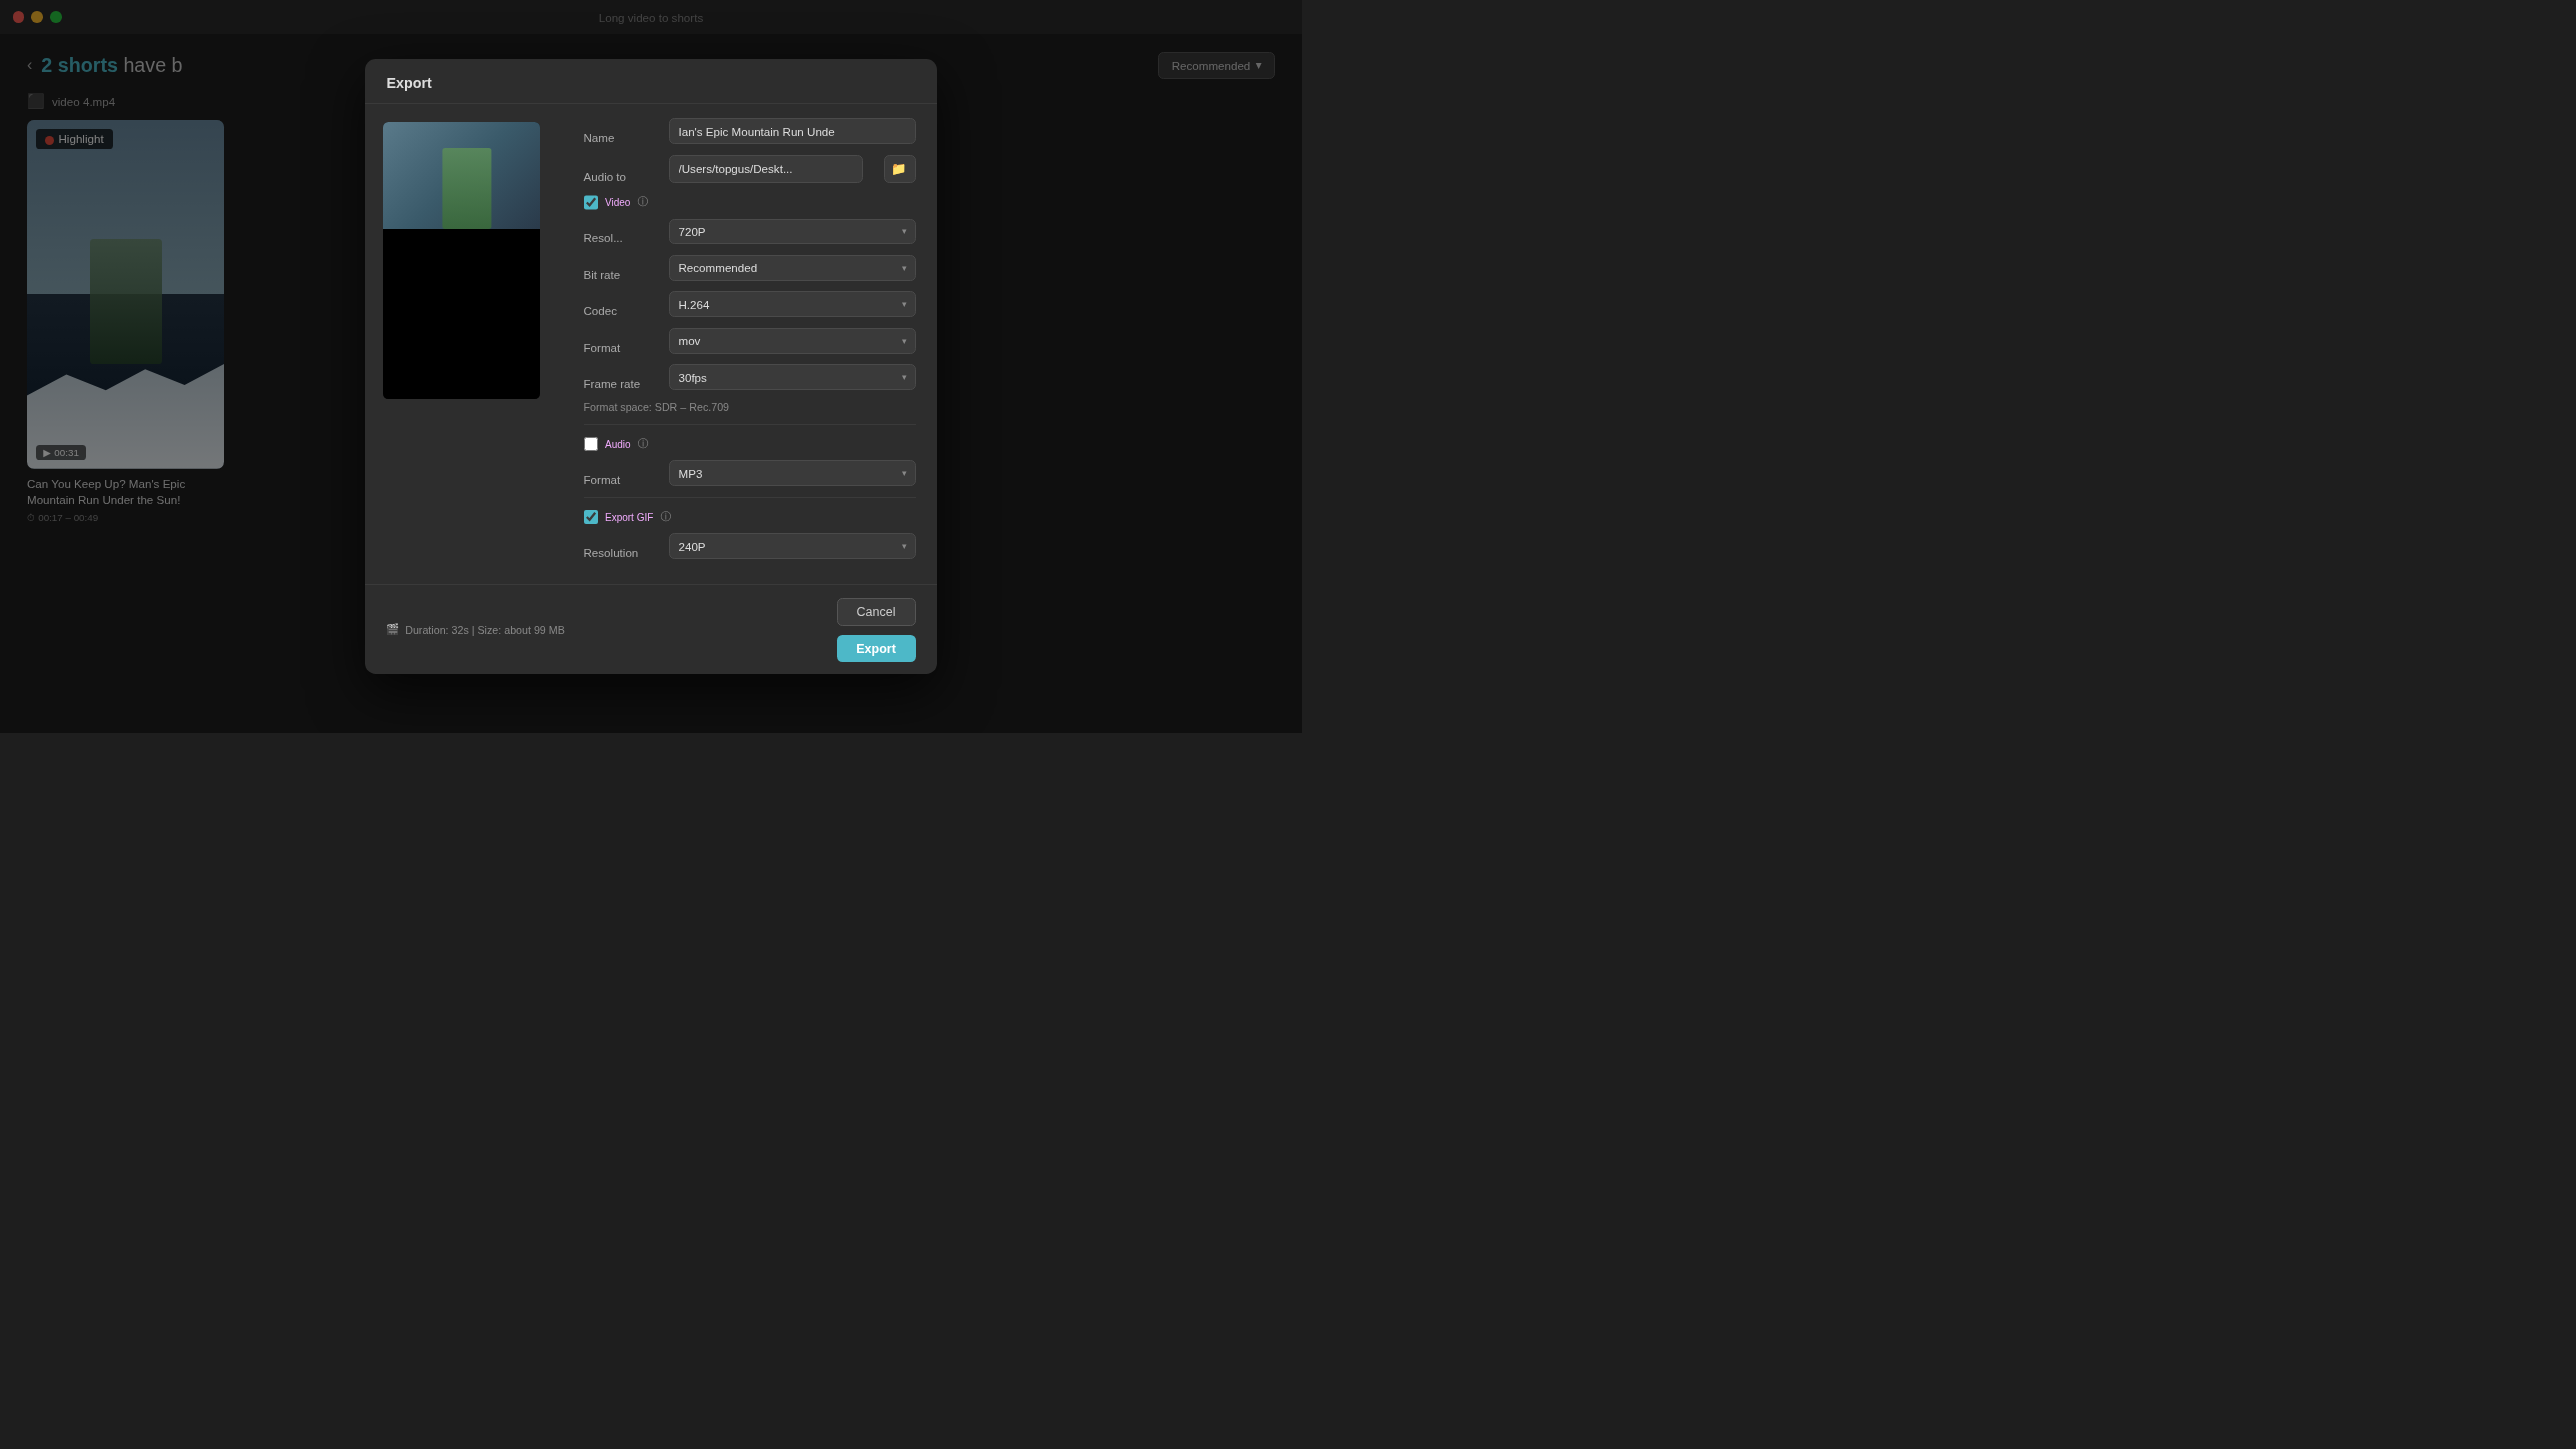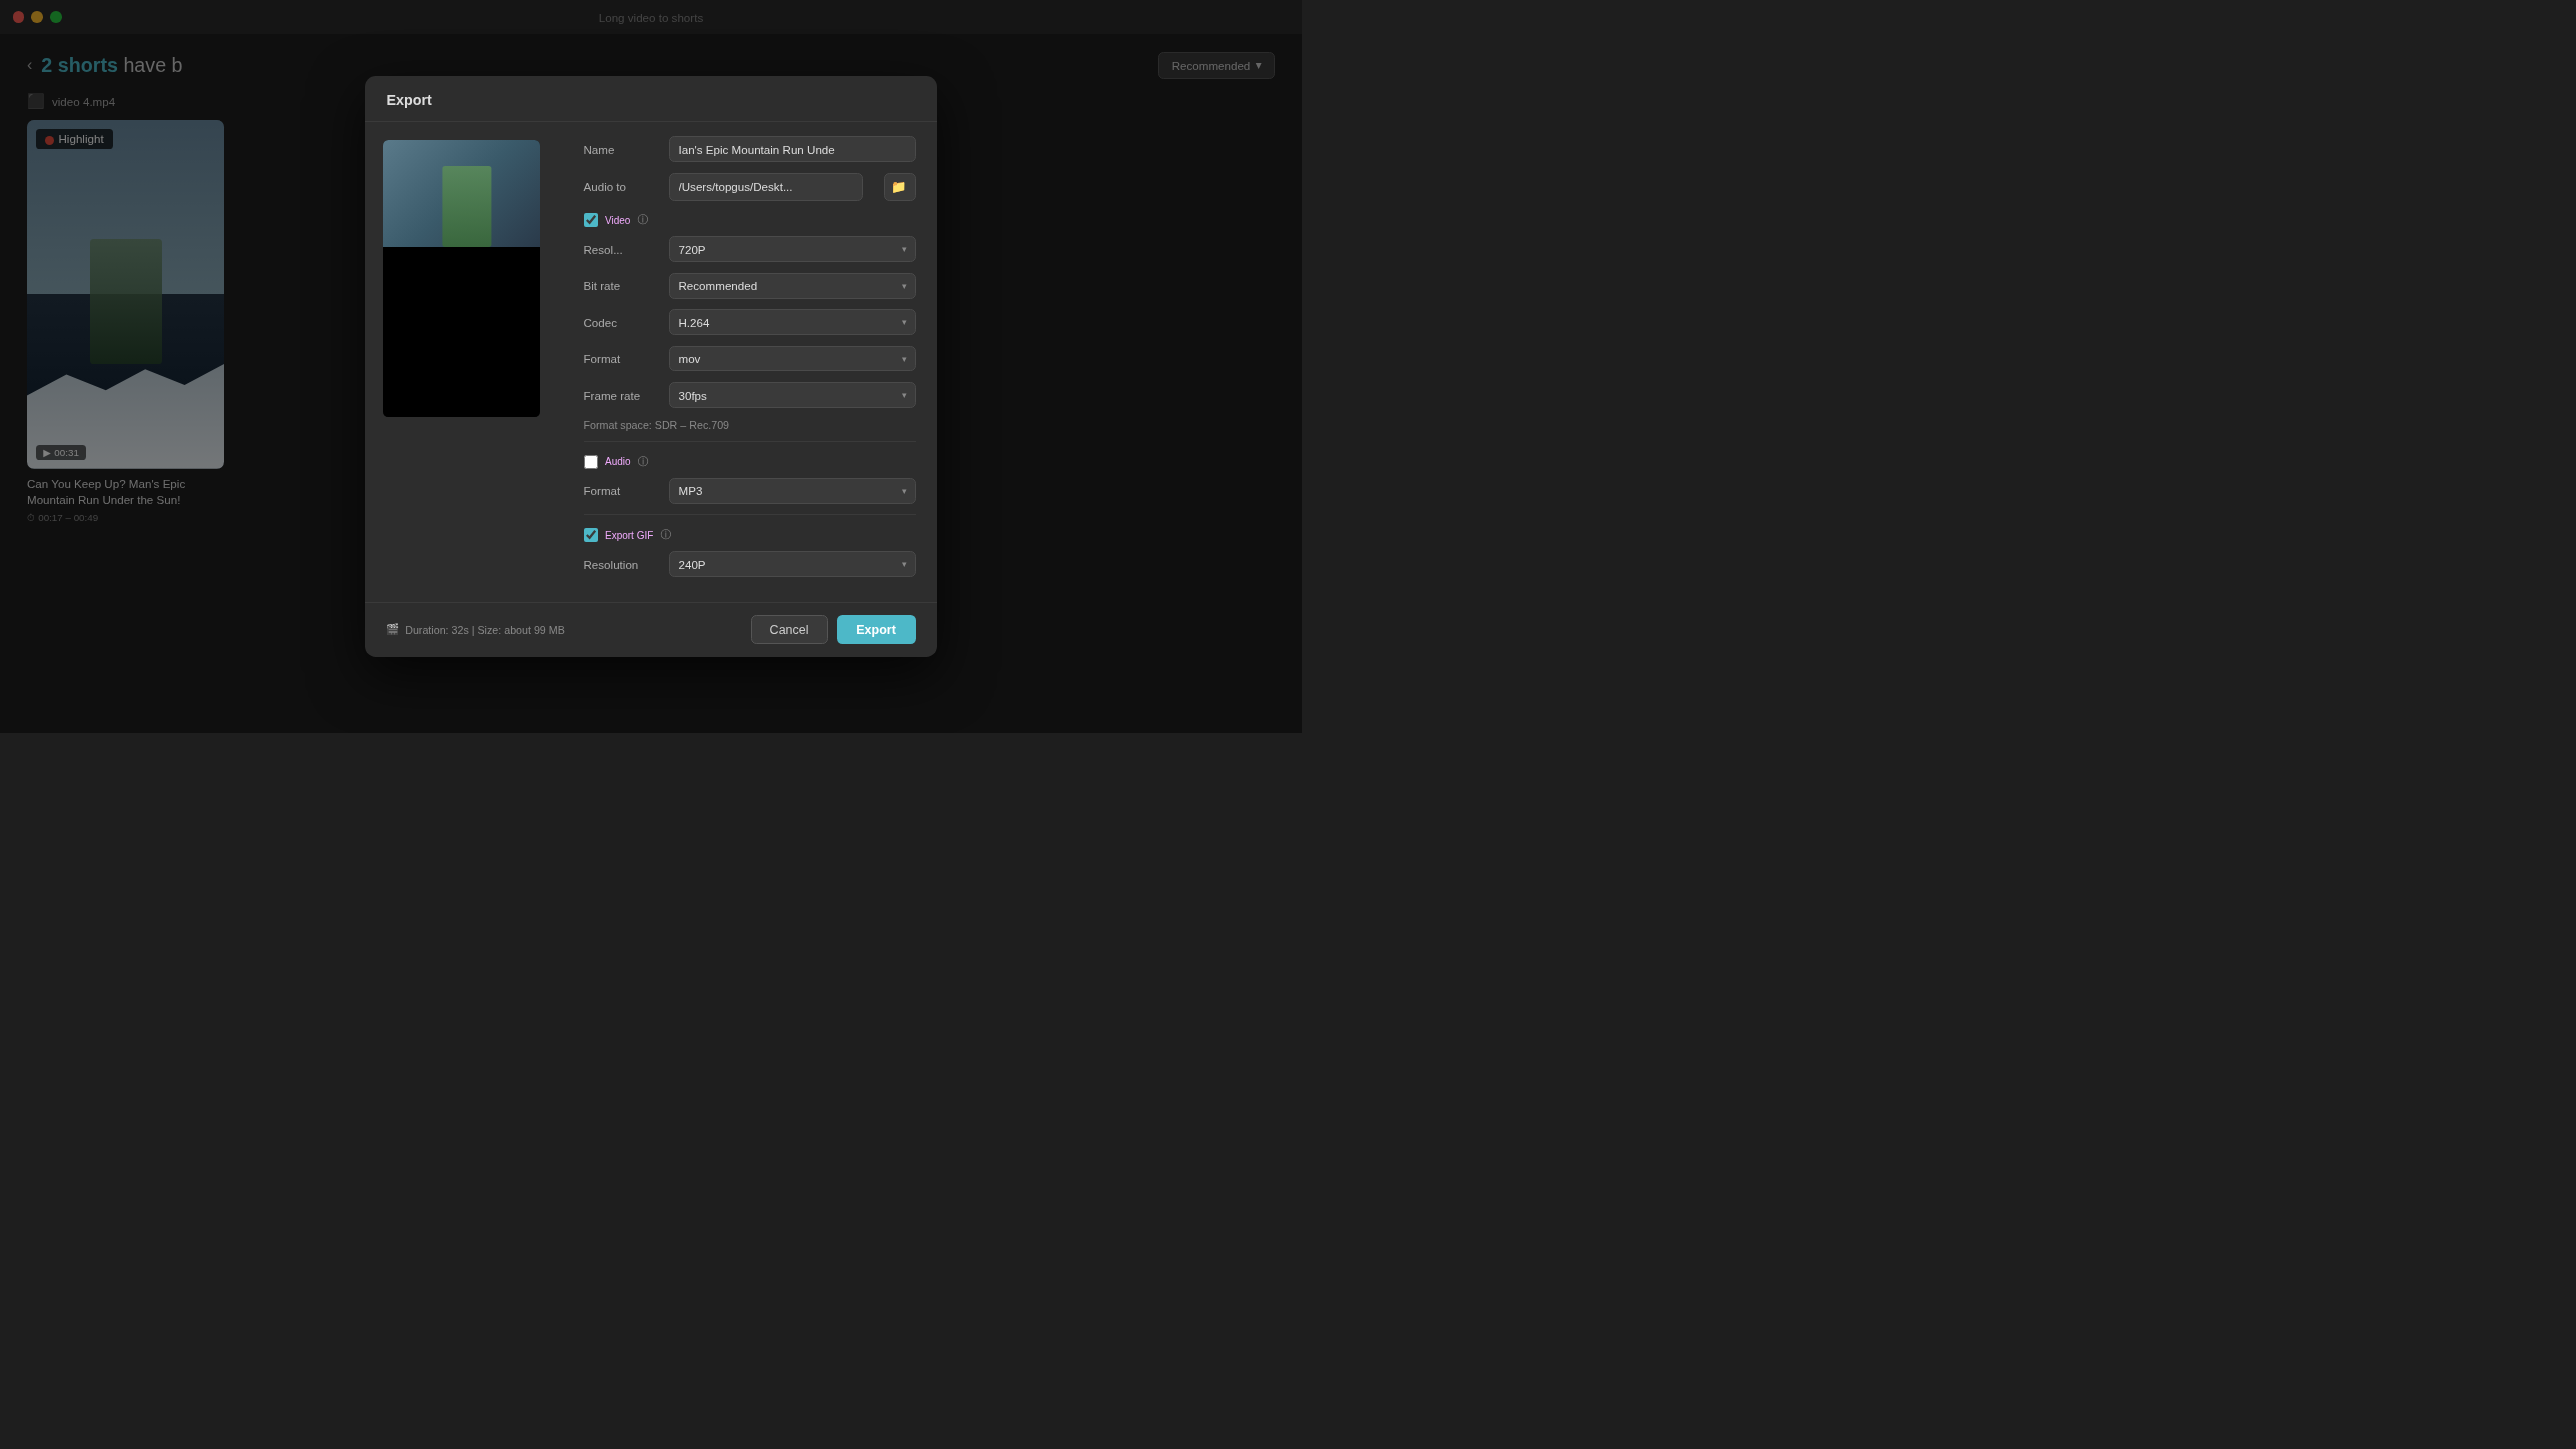--- a/index.html
+++ b/index.html
@@ -262,21 +262,21 @@
     .settings-panel::-webkit-scrollbar-track {
       background: transparent;
     }
     .settings-panel::-webkit-scrollbar-thumb {
       background: #555;
       border-radius: 2.7px;
     }
 
     .field-row {
       display: flex;
-      align-items: center;
+      align-items: flex-end;
       margin-bottom: 10.7px;
       gap: 9px;
     }
     .field-label {
       color: #aaa;
       font-size: 11.6px;
       width: 76px;
       flex-shrink: 0;
     }
     .field-input {
@@ -384,20 +384,21 @@
     .duration-info {
       color: #888;
       font-size: 10.7px;
       display: flex;
       align-items: center;
       gap: 5.4px;
     }
     .footer-btns {
       display: flex;
       gap: 9px;
+      flex-direction: column;
     }
     .cancel-btn {
       background: #3a3a3a;
       border: 0.9px solid #555;
       border-radius: 5.4px;
       color: #ccc;
       font-size: 12.5px;
       padding: 6.3px 18px;
       cursor: pointer;
     }

